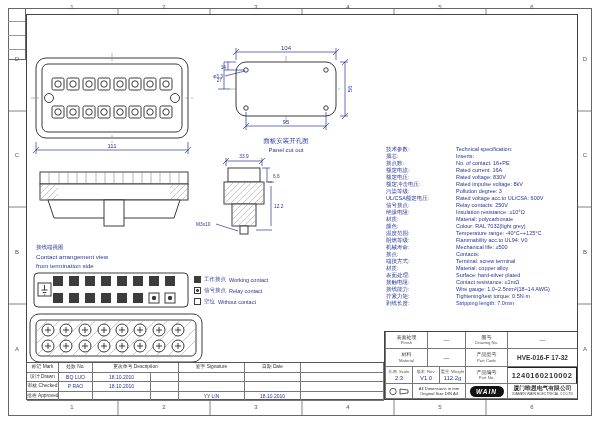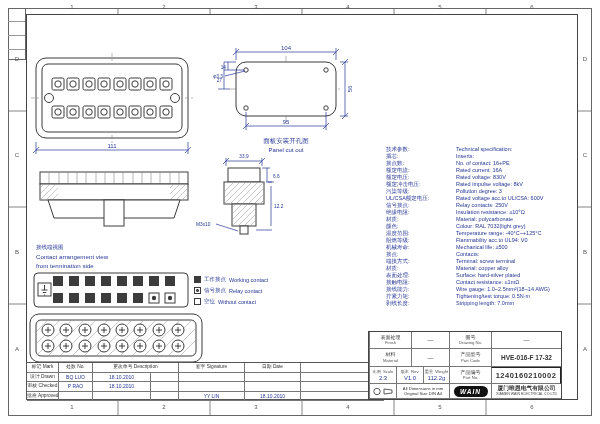--- a/index.html
+++ b/index.html
@@ -37,21 +37,21 @@
   .sym.relay{background:radial-gradient(circle at 50% 50%, #3c3c3c 38%, transparent 42%)}
   
   .sig{position:absolute;left:26px;top:362px;width:359px;height:38px;display:grid;
     grid-template-columns:32px 34px 58px 28px 66px 56px 1fr;grid-auto-rows:9.5px;
     border:1px solid #555;box-sizing:border-box;background:#fff}
   .sig div{border-right:1px solid #777;border-bottom:1px solid #777;font-size:4.8px;line-height:8.5px;
     text-align:center;overflow:hidden;white-space:nowrap;color:#333;box-sizing:border-box}
   .sig .span2{grid-column:span 2}
   .sig .nv{color:#273795;font-size:5px}
   
-  .tb{position:absolute;left:368px;top:331px;width:194px;height:69px;border:1px solid #444;box-sizing:border-box;background:#fff}
+  .tb{position:absolute;left:384px;top:331px;width:194px;height:69px;border:1px solid #444;box-sizing:border-box;background:#fff}
   .tb .cell{position:absolute;border-left:1px solid #777;border-bottom:1px solid #777;box-sizing:border-box;
     display:flex;align-items:center;justify-content:center;overflow:hidden;white-space:nowrap}
   .tb .lab{flex-direction:column;line-height:5.5px}
   .tb .lab .cn{font-size:5px}
   .tb .lab .en{font-size:4.2px;color:#555}
   .tb .val{font-size:6px}
   .tb .sc{flex-direction:column;line-height:6px}
   .tb .sc .h{font-size:4.2px;color:#555}
   .tb .sc .h i{font-style:normal;margin:0 1px}
   .tb .sc .v{font-size:5.8px;color:#273795}

